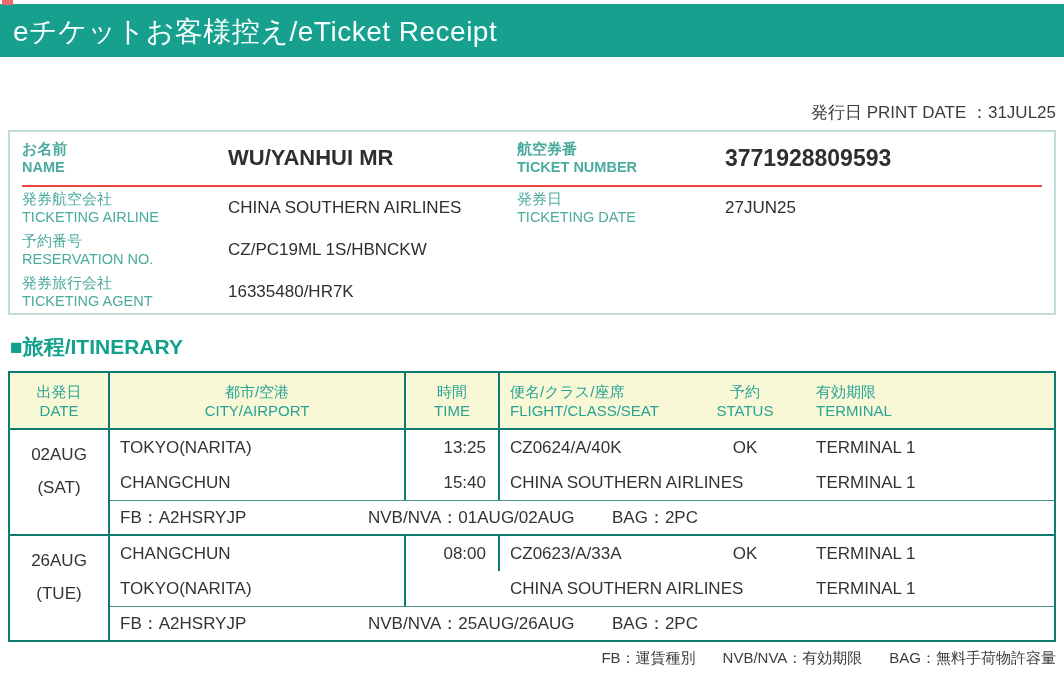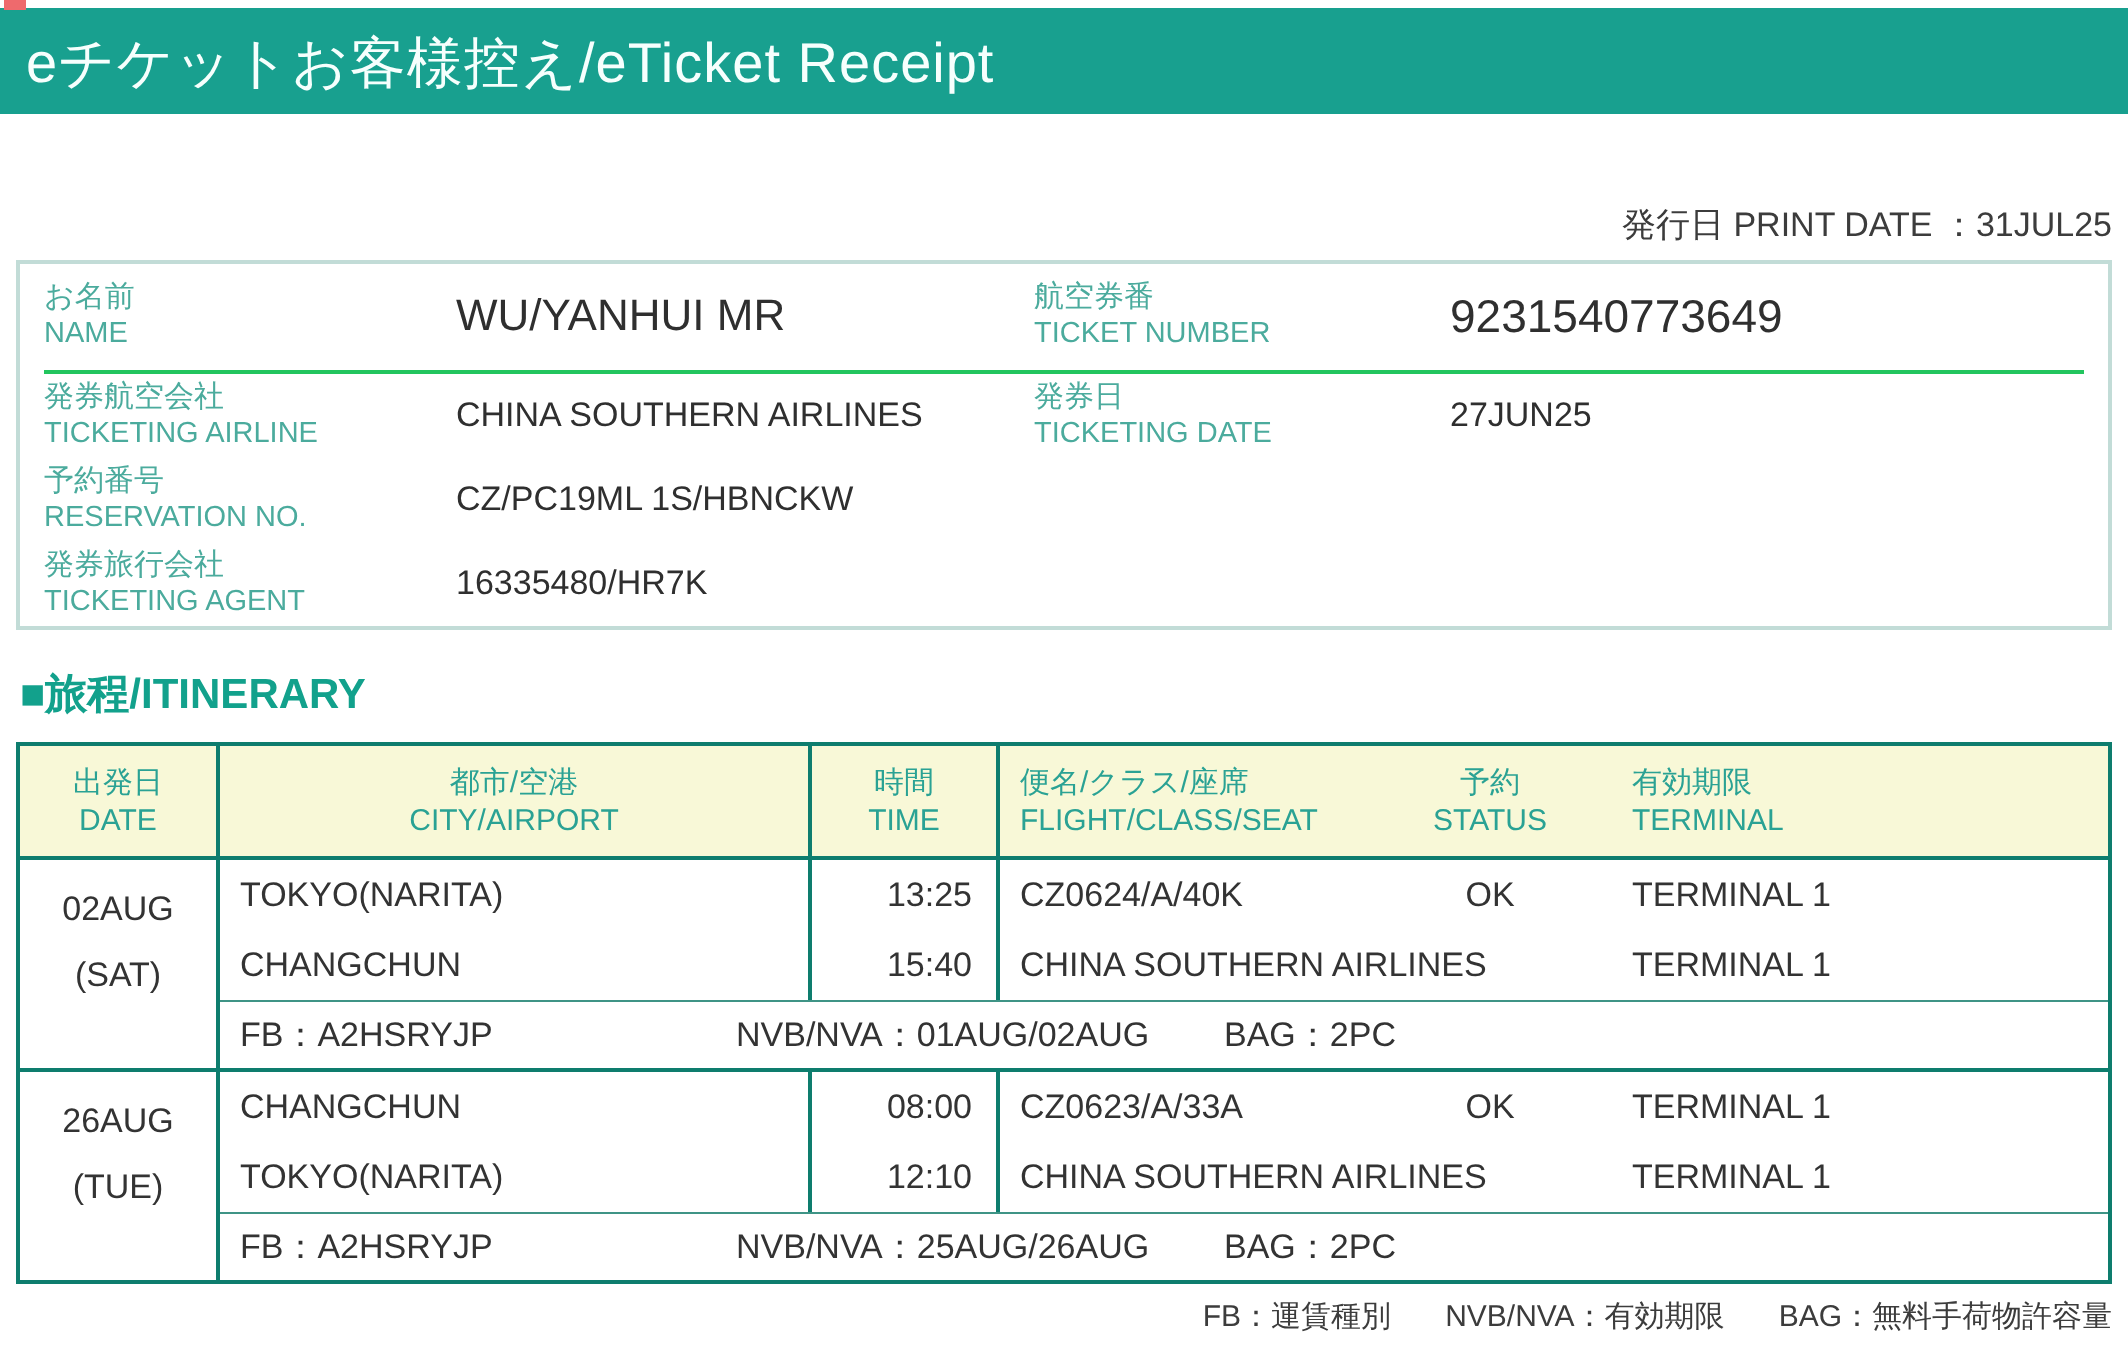--- a/index.html
+++ b/index.html
@@ -7,21 +7,21 @@
     font-family:"Liberation Sans","DejaVu Sans",sans-serif; color:#333; }
   .corner-mark { position:absolute; left:2px; top:0; width:11px; height:5px; background:#ee6a6d; }
 
   .titlebar { margin-top:4px; height:53px; background:#18a08f; color:#f6fffd;
     font-size:28px; line-height:56px; padding-left:13px; letter-spacing:0.5px; }
 
   .print-date { margin:44px 8px 6px 8px; text-align:right; font-size:17px; color:#3c3c3c; }
 
   .info-box { margin:0 8px; border:2px solid #c2dcd7; background:#fff; padding:0 12px; }
   .info-row { display:grid; grid-template-columns:206px 289px 208px 1fr; align-items:center; }
-  .info-row.first { padding:7px 0 8px 0; border-bottom:2px solid #22c55e; min-height:48px; }
+  .info-row.first { padding:7px 0 8px 0; border-bottom:2px solid #ef4444; min-height:48px;font-weight:bold; }
   .info-row.plain { padding:2px 0; min-height:42px; }
   .lbl { color:#4bab9d; line-height:19px; }
   .lbl .ja { font-size:15px; }
   .lbl .en { font-size:14.5px; }
   .val { color:#2f2f2f; font-size:17px; }
   .val.big { font-size:22px; }
   .val.ticket { font-size:23px; }
 
   .section-title { margin:18px 8px 10px 10px; color:#12a18c; font-size:21px; font-weight:bold; }
 
@@ -65,21 +65,21 @@
   <div class="info-row first">
     <div class="lbl">
       <div class="ja">お名前</div>
       <div class="en">NAME</div>
     </div>
     <div class="val big">WU/YANHUI MR</div>
     <div class="lbl">
       <div class="ja">航空券番</div>
       <div class="en">TICKET NUMBER</div>
     </div>
-    <div class="val ticket">9231540773649</div>
+    <div class="val ticket">3771928809593</div>
   </div>
 
   <div class="info-row plain">
     <div class="lbl">
       <div class="ja">発券航空会社</div>
       <div class="en">TICKETING AIRLINE</div>
     </div>
     <div class="val">CHINA SOUTHERN AIRLINES</div>
     <div class="lbl">
       <div class="ja">発券日</div>
@@ -164,21 +164,20 @@
     <div class="datecell br">
       <span>26AUG</span><br>
       <span>(TUE)</span>
     </div>
     <div class="cell city br c2 r1">CHANGCHUN</div>
     <div class="cell time br c3 r1">08:00</div>
     <div class="cell flight c4 r1">CZ0623/A/33A</div>
     <div class="cell status c5 r1">OK</div>
     <div class="cell terminal c6 r1">TERMINAL 1</div>
     <div class="cell city br c2 r2">TOKYO(NARITA)</div>
-    <div class="cell time br c3 r2">12:10</div>
     <div class="cell flight c45 r2">CHINA SOUTHERN AIRLINES</div>
     <div class="cell terminal c6 r2">TERMINAL 1</div>
     <div class="farerow">
       <span class="fb">FB：A2HSRYJP</span>
       <span class="nvb">NVB/NVA：25AUG/26AUG</span>
       <span class="bag">BAG：2PC</span>
     </div>
   </div>
 </div>
 

